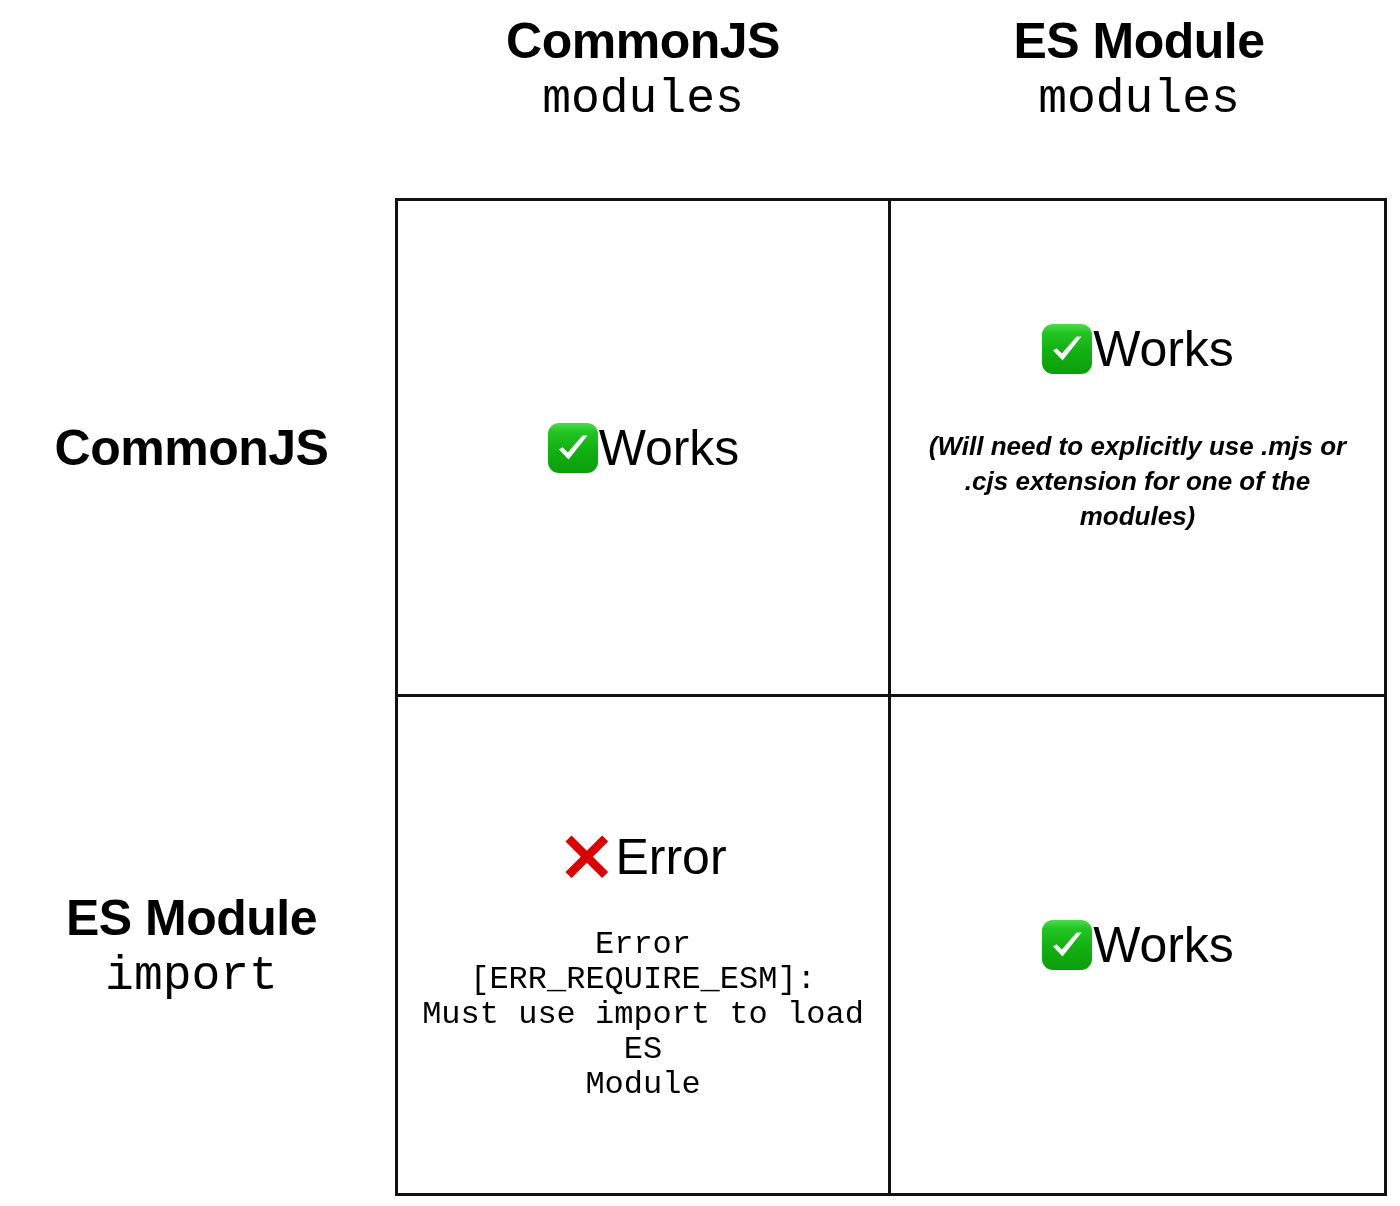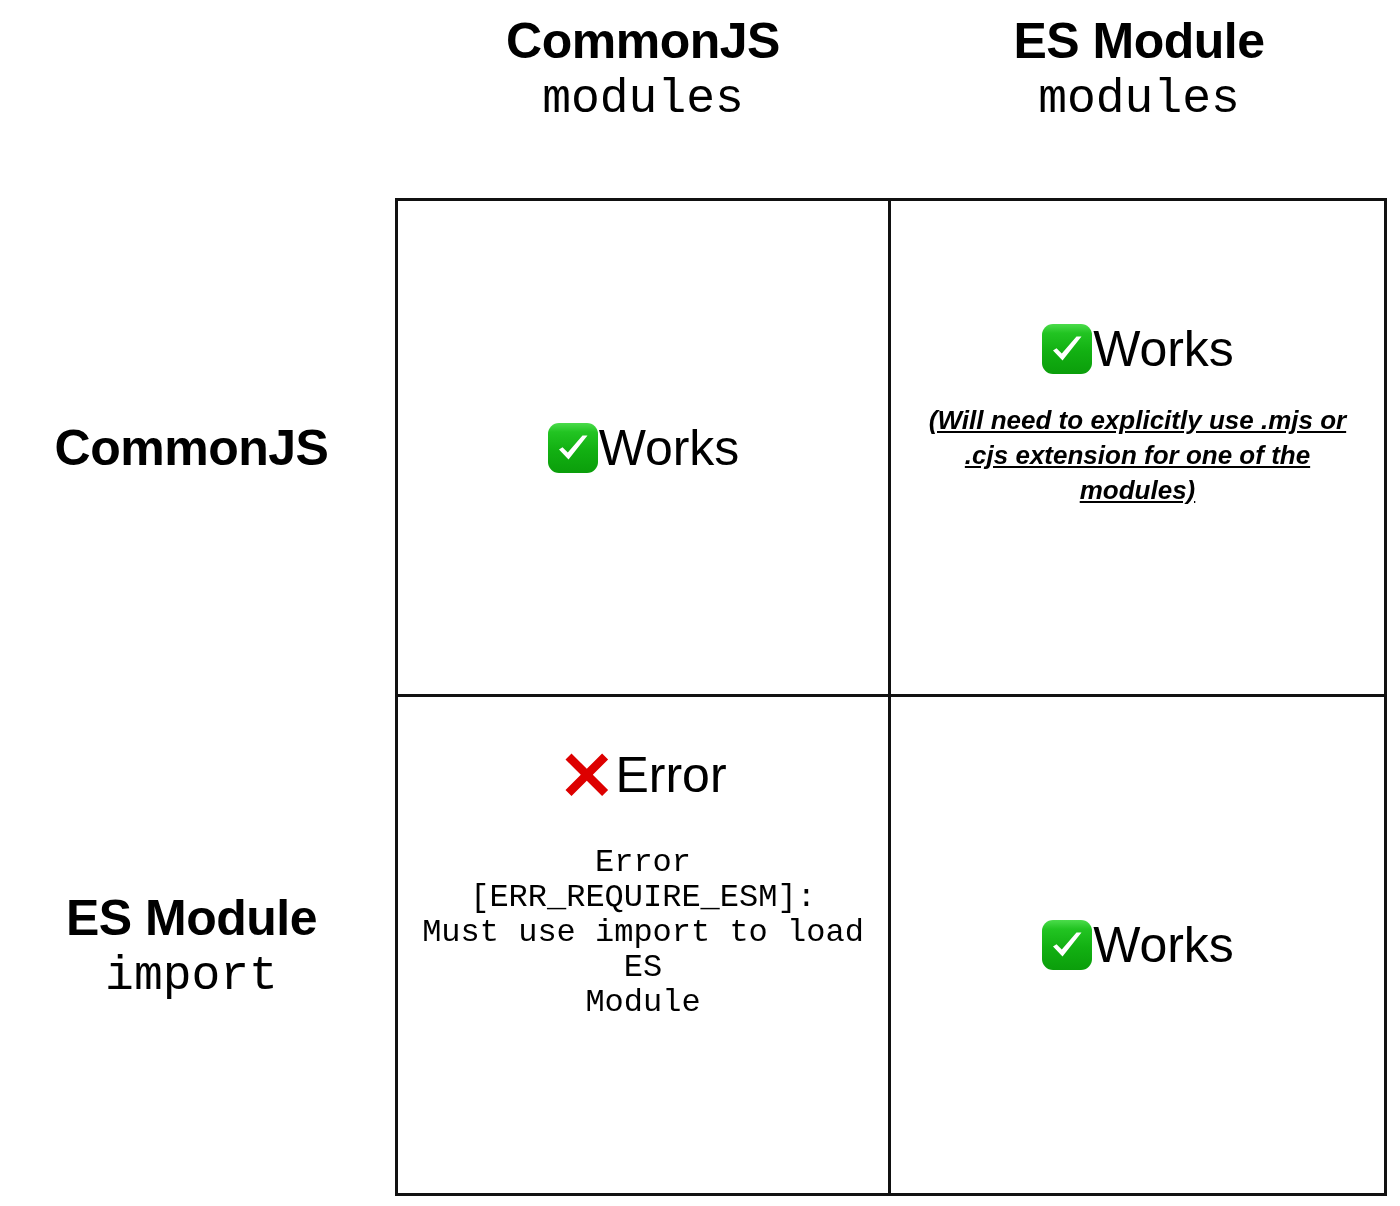--- a/index.html
+++ b/index.html
@@ -139,36 +139,35 @@
   }
 
   
   .note {
     font-size: 26px;
     font-weight: bold;
     font-style: italic;
     line-height: 35px;
     text-align: center;
     max-width: 430px;
-    margin-top: 26px;
-    text-decoration: underline;
+    margin-top: 52px;
   }
   .errmsg {
     font-family: "Liberation Mono", monospace;
     font-size: 32px;
     line-height: 35px;
     text-align: center;
     max-width: 470px;
     margin-top: 42px;
     white-space: pre-line;
   }
 
   
   .cell-tr { justify-content: flex-start; padding-top: 120px; }
-  .cell-bl { justify-content: flex-start; padding-top: 50px; }
+  .cell-bl { justify-content: center; padding-top: 50px; }
 </style>
 </head>
 <body>
 
 <div class="matrix">
 
   <div class="col-headers">
 
     <div class="col-header">
       <div class="hdr-main">CommonJS</div>

